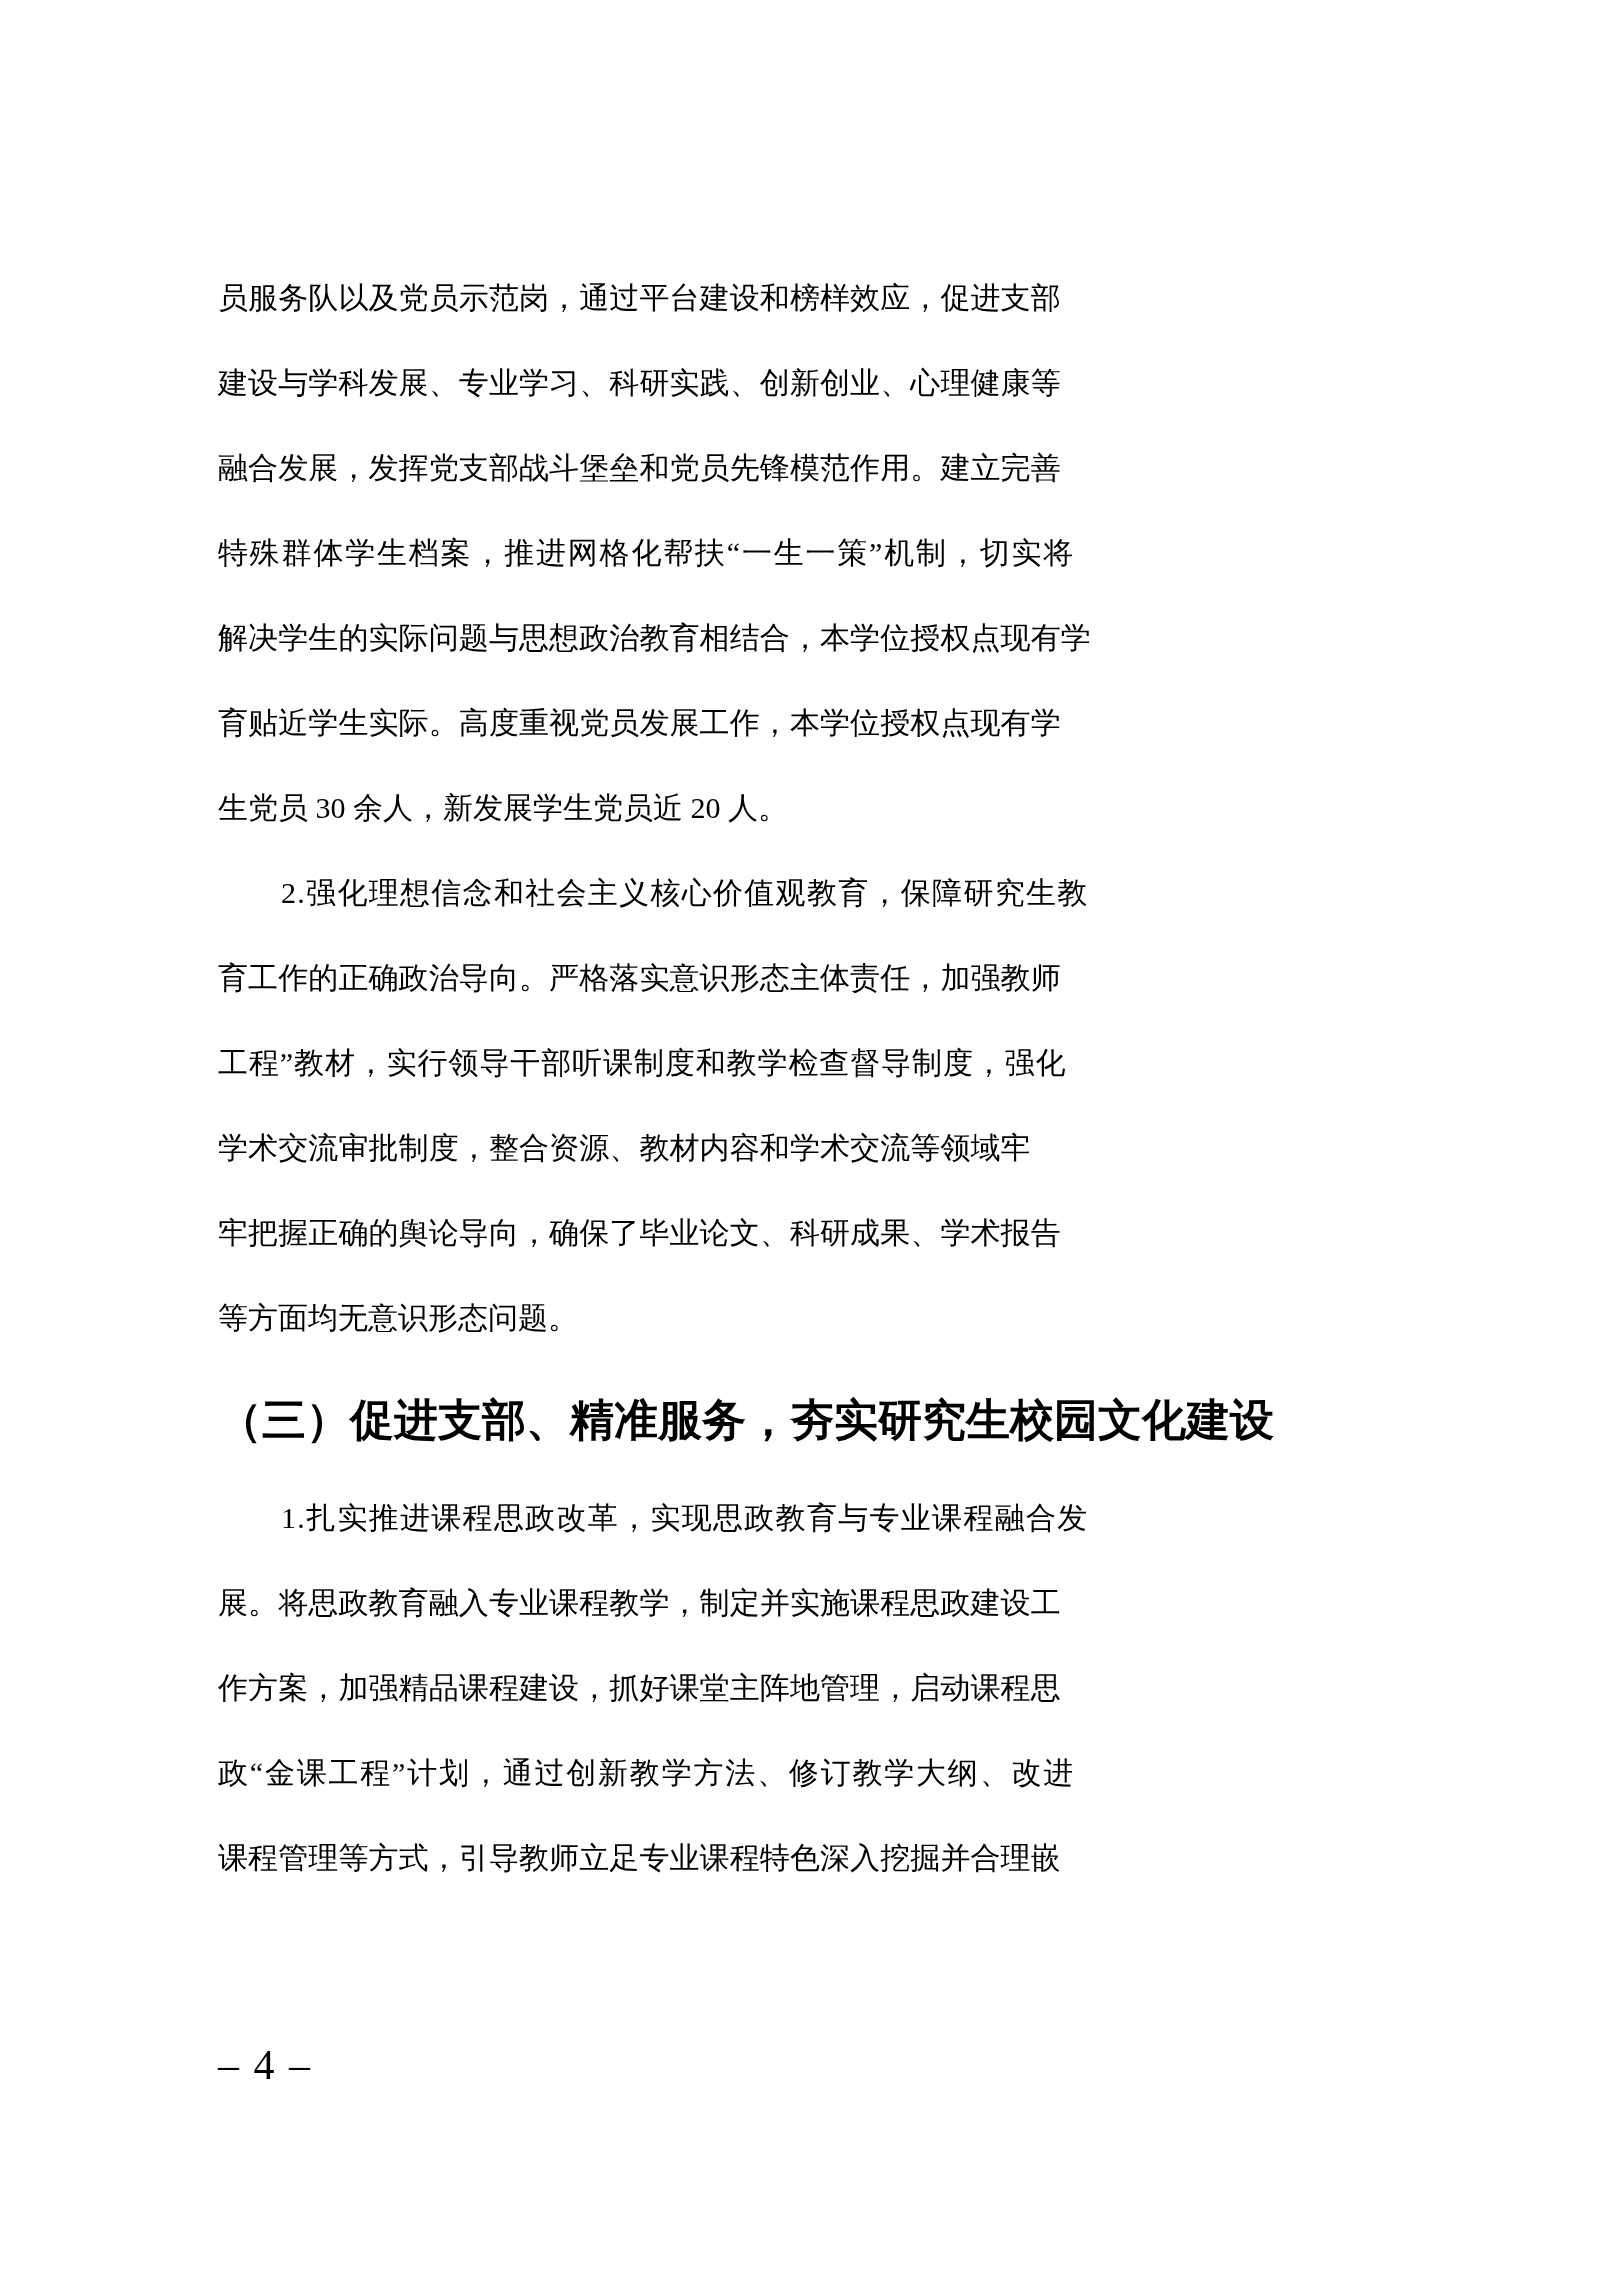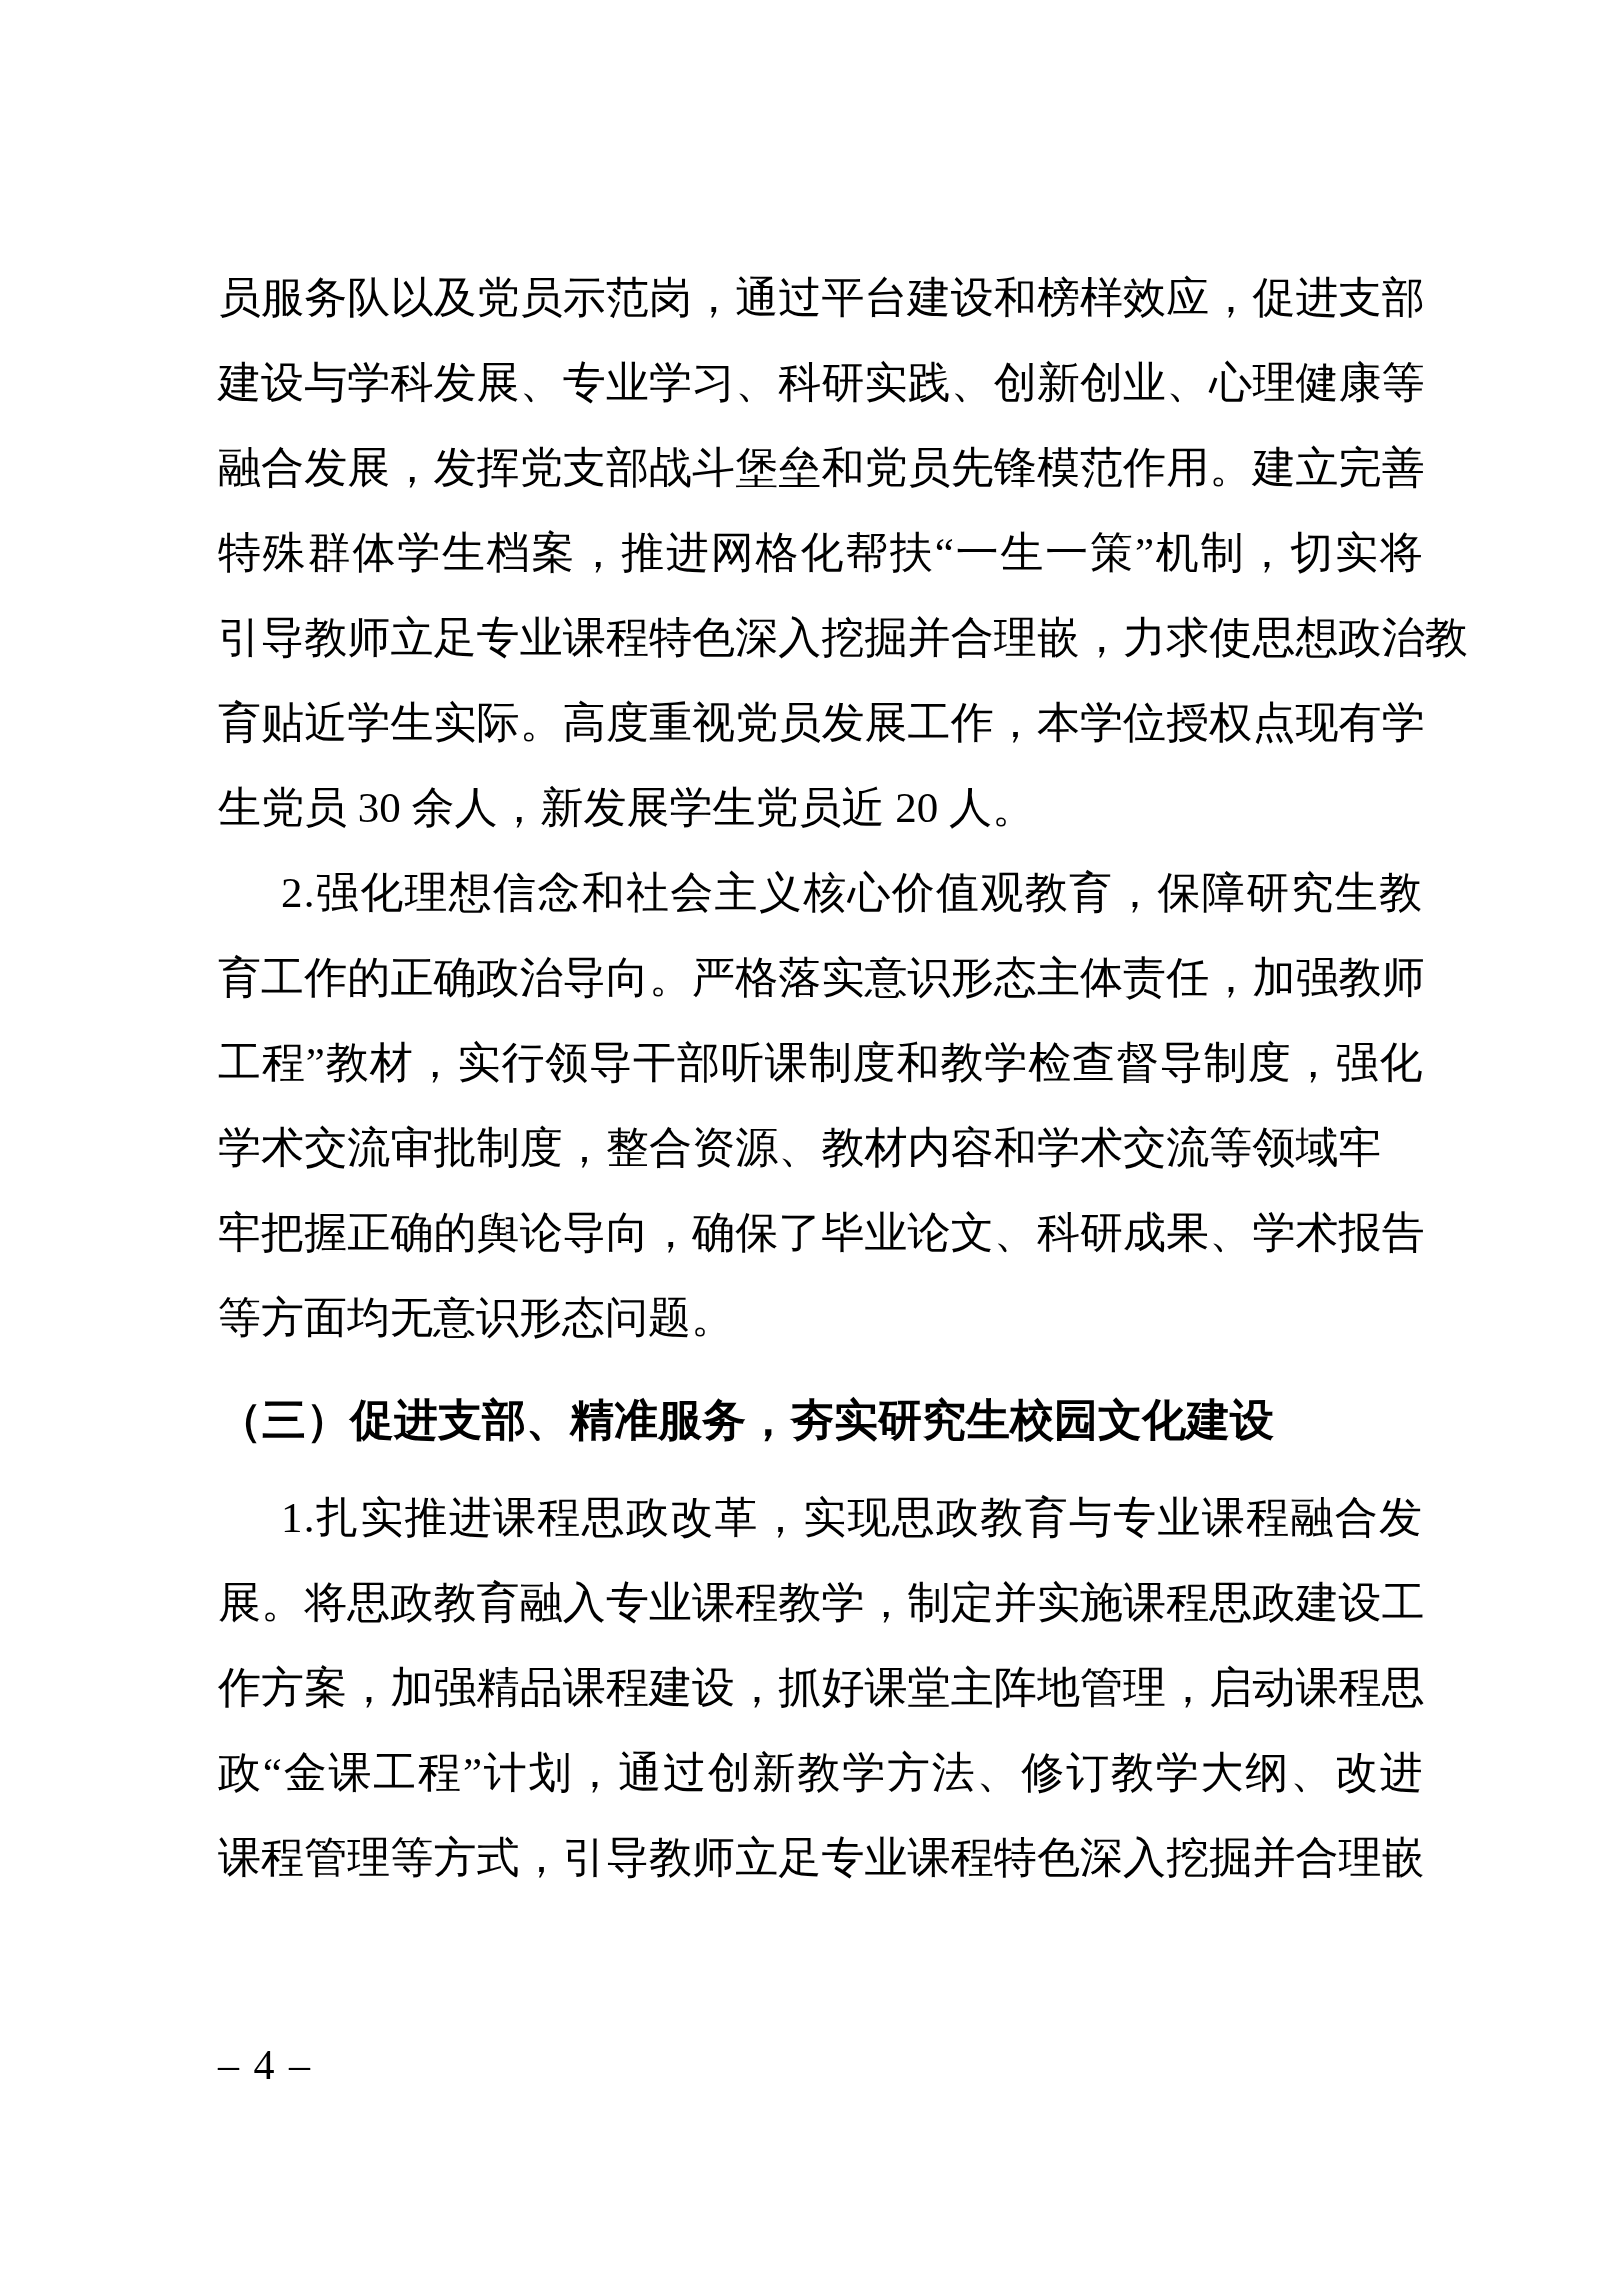--- a/index.html
+++ b/index.html
@@ -16,21 +16,21 @@
     font-family: "Liberation Serif", "DejaVu Serif", serif;
     color: #000000;
   }
   .content {
     position: absolute;
     left: 218px;
     top: 255px;
     width: 1199px;
   }
   .paragraph {
-    font-size: 43px;
+    font-size: 30px;
   }
   .line {
     height: 85px;
     line-height: 85px;
     white-space: nowrap;
   }
   .line.indent {
     padding-left: 63px;
   }
   .heading {
@@ -53,21 +53,21 @@
 </head>
 <body>
 
 <div class="page">
   <div class="content">
     <div class="paragraph">
         <div class="line"><span style="letter-spacing: 0.1px;">员服务队以及党员示范岗，通过平台建设和榜样效应，促进支部</span></div>
         <div class="line"><span style="letter-spacing: 0.1px;">建设与学科发展、专业学习、科研实践、创新创业、心理健康等</span></div>
         <div class="line"><span style="letter-spacing: 0.1px;">融合发展，发挥党支部战斗堡垒和党员先锋模范作用。建立完善</span></div>
         <div class="line"><span style="letter-spacing: 1.8px;">特殊群体学生档案，推进网格化帮扶“一生一策”机制，切实将</span></div>
-        <div class="line"><span style="letter-spacing: 0.1px;">引导教师立足专业课程特色深入挖掘并合理嵌，力求使思想政治教</span></div>
+        <div class="line"><span style="letter-spacing: 0.1px;">解决学生的实际问题与思想政治教育相结合，本学位授权点现有学</span></div>
         <div class="line"><span style="letter-spacing: 0.1px; margin-top: 17px;">育贴近学生实际。高度重视党员发展工作，本学位授权点现有学</span></div>
         <div class="line last"><span>生党员 30 余人，新发展学生党员近 20 人。</span></div>
       </div>
     <div class="paragraph">
         <div class="line indent"><span style="letter-spacing: 1.3px;">2.强化理想信念和社会主义核心价值观教育，保障研究生教</span></div>
         <div class="line"><span style="letter-spacing: 0.1px;">育工作的正确政治导向。严格落实意识形态主体责任，加强教师</span></div>
         <div class="line"><span style="letter-spacing: 0.9px;">工程”教材，实行领导干部听课制度和教学检查督导制度，强化</span></div>
         <div class="line"><span style="letter-spacing: 0.1px;">学术交流审批制度，整合资源、教材内容和学术交流等领域牢</span></div>
         <div class="line"><span style="letter-spacing: 0.1px;">牢把握正确的舆论导向，确保了毕业论文、科研成果、学术报告</span></div>
         <div class="line last"><span>等方面均无意识形态问题。</span></div>

